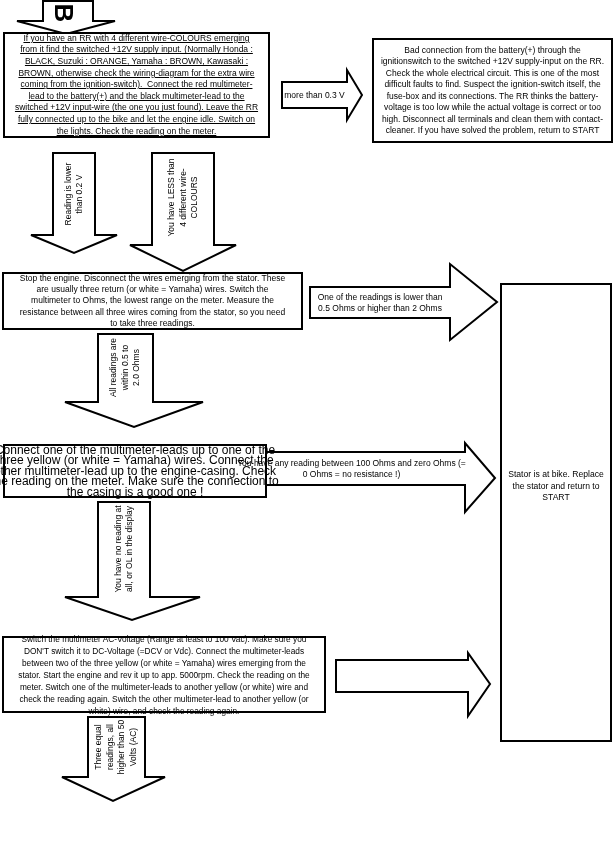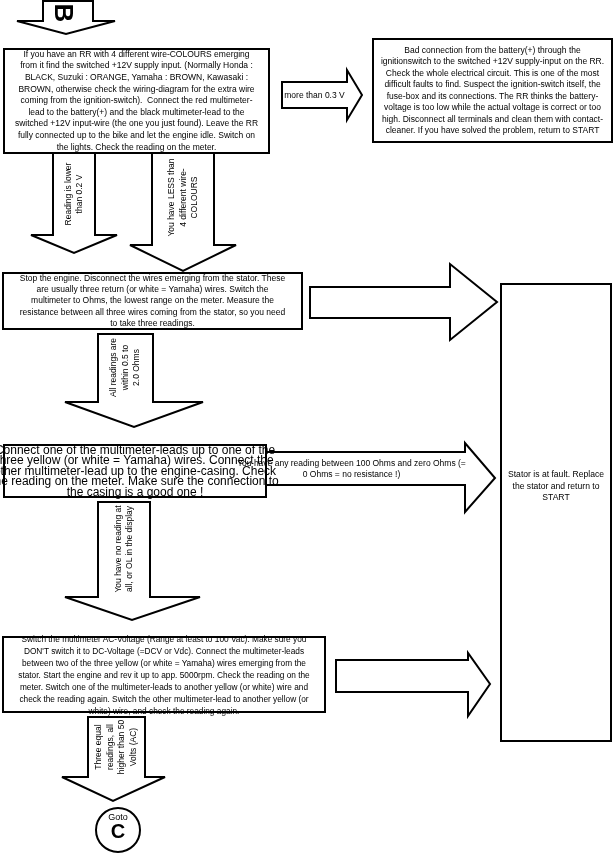--- a/index.html
+++ b/index.html
@@ -82,21 +82,21 @@
     <polygon points="310,287 450,287 450,264 497,302 450,340 450,318 310,318"></polygon>
     <polygon points="98,334 153,334 153,402 203,402 134,427 65,402 98,402"></polygon>
     <polygon points="238,452 465,452 465,443 495,478 465,512 465,485 238,485"></polygon>
     <polygon points="98,502 150,502 150,597 200,597 132,620 65,597 98,597"></polygon>
     <polygon points="336,660 468,660 468,653 490,684 468,716 468,692 336,692"></polygon>
     <polygon points="88,717 145,717 145,777 165,777 113,801 62,777 88,777"></polygon>
   </svg>
 
   <div class="entry-letter">B</div>
 
-  <div class="box" style="left:3px; top:48px; width:267px; height:106px; font-size:8.5px; line-height:11.6px;">If you have an RR with 4 different wire-COLOURS emerging
+  <div class="box" style="left:3px; top:32px; width:267px; height:106px; font-size:8.5px; line-height:11.6px;text-decoration:underline;">If you have an RR with 4 different wire-COLOURS emerging
 from it find the switched +12V supply input. (Normally Honda :
 BLACK, Suzuki : ORANGE, Yamaha : BROWN, Kawasaki :
 BROWN, otherwise check the wiring-diagram for the extra wire
 coming from the ignition-switch).  Connect the red multimeter-
 lead to the battery(+) and the black multimeter-lead to the
 switched +12V input-wire (the one you just found). Leave the RR
 fully connected up to the bike and let the engine idle. Switch on
 the lights. Check the reading on the meter.</div>
 
   <div class="box" style="left:372px; top:38px; width:241px; height:105px; font-size:8.5px; line-height:11.5px;">Bad connection from the battery(+) through the
@@ -121,48 +121,46 @@
 the casing is a good one !</div>
 
   <div class="box" style="left:2px; top:636px; width:324px; height:77px; font-size:8.3px; line-height:12px;">Switch the multimeter AC-Voltage (Range at least to 100 Vac). Make sure you
 DON'T switch it to DC-Voltage (=DCV or Vdc). Connect the multimeter-leads
 between two of the three yellow (or white = Yamaha) wires emerging from the
 stator. Start the engine and rev it up to app. 5000rpm. Check the reading on the
 meter. Switch one of the multimeter-leads to another yellow (or white) wire and
 check the reading again. Switch the other multimeter-lead to another yellow (or
 white) wire, and check the reading again.</div>
 
-  <div class="box" style="left:500px; top:283px; width:112px; height:459px; font-size:8.6px; line-height:11.5px; padding-bottom:52px;">Stator is at fault. Replace
+  <div class="box" style="left:500px; top:283px; width:112px; height:459px; font-size:8.6px; line-height:11.5px; padding-bottom:52px;">Stator is at bike. Replace
 the stator and return to
 START</div>
 
   <div class="lbl" style="left:282px; top:82px; width:65px; height:26px;">more than 0.3 V</div>
 
   <div class="lbl rot" style="left:31px; top:182px; width:86px; height:24px;">Reading is lower
 than 0.2 V</div>
 
   <div class="lbl rot" style="left:135px; top:180px; width:96px; height:35px;">You have LESS than
 4 different wire-
 COLOURS</div>
 
+  <div class="lbl" style="left:312px; top:288px; width:136px; height:29px;">One of the readings is lower than
+0.5 Ohms or higher than 2 Ohms</div>
 
   <div class="lbl rot" style="left:85px; top:350px; width:80px; height:35px;">All readings are
 within 0.5 to
 2.0 Ohms</div>
 
   <div class="lbl" style="left:239px; top:453px; width:225px; height:31px;">You have any reading between 100 Ohms and zero Ohms (=
 0 Ohms = no resistance !)</div>
 
   <div class="lbl rot" style="left:72px; top:537px; width:104px; height:24px;">You have no reading at
 all, or OL in the display</div>
 
 
   <div class="lbl rot" style="left:82px; top:724px; width:68px; height:46px;">Three equal
 readings, all
 higher than 50
 Volts (AC)</div>
 
-  <div class="terminal">
-    <div class="goto">Goto</div>
-    <div class="letter">C</div>
-  </div>
 
 </div>
 
 </body></html>

